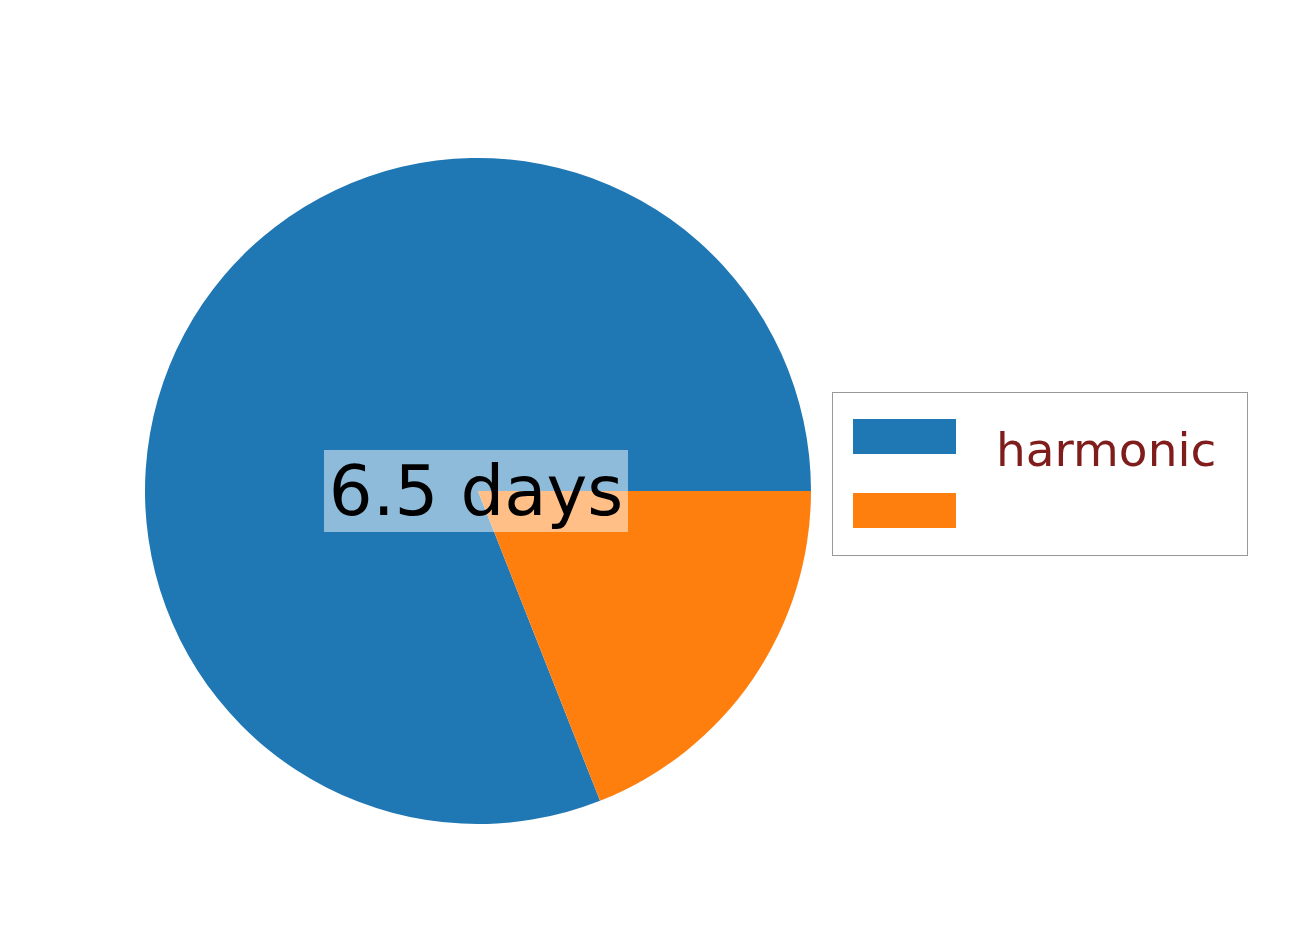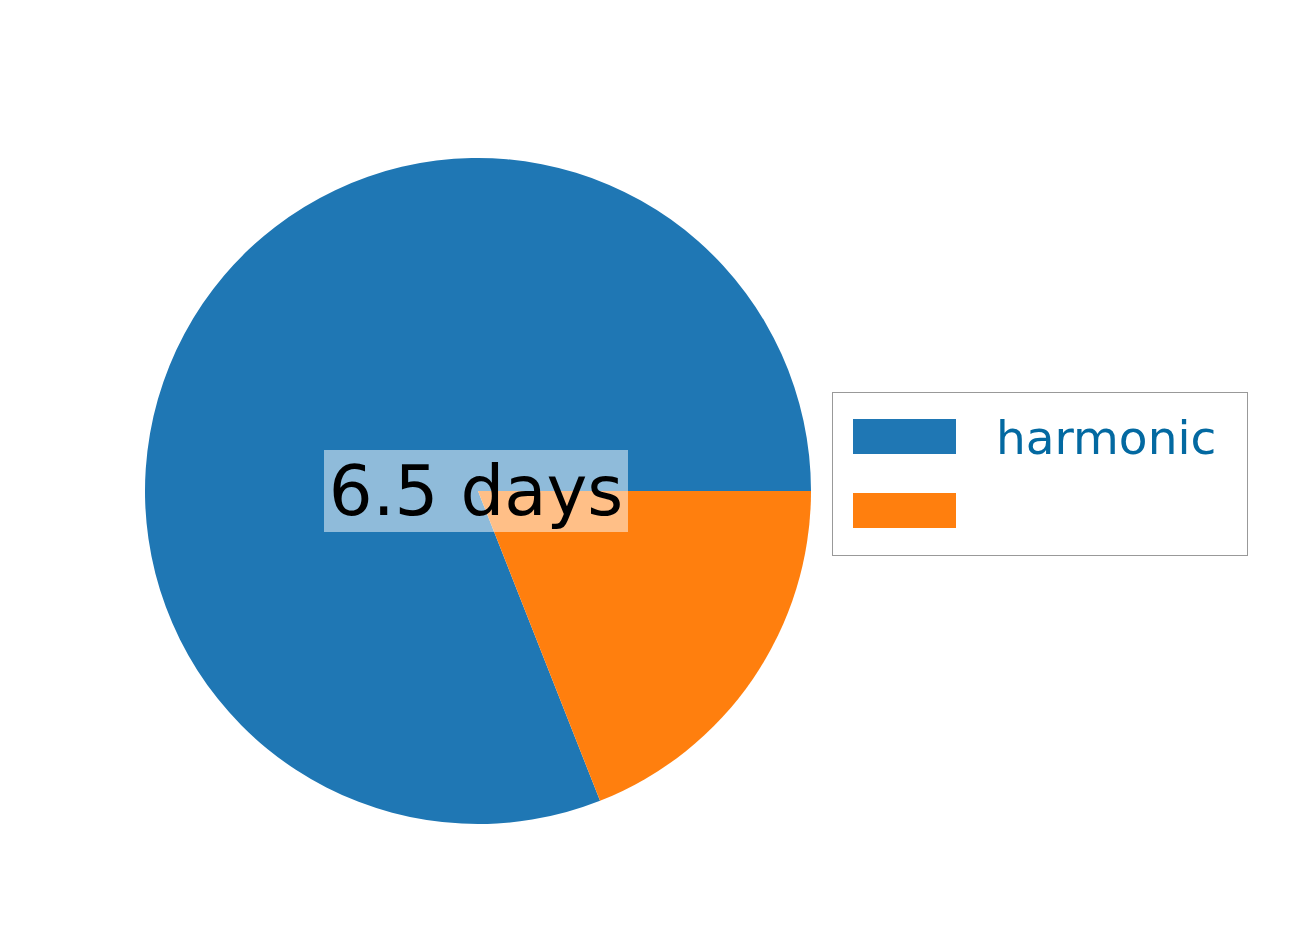--- a/index.html
+++ b/index.html
@@ -75,27 +75,27 @@
   .legend-swatch {
     position: absolute;
     left: 20px;
     top: 14px;
     width: 103px;
     height: 35px;
   }
   .legend-text {
     position: absolute;
     left: 163px;
-    top: 0;
+    top: 12px;
     height: 64px;
     display: flex;
     align-items: center;
     font-size: 47px;
     line-height: 1;
-    color: #0369a1;
+    color: #7f1d1d;
     white-space: nowrap;
   }
 </style>
 </head>
 <body>
 
 <div id="figure" style="background: rgb(255, 255, 255);">
 
   <div id="pie-axes">
     <svg id="pie-svg" width="1307" height="951" viewBox="0 0 1307 951">

